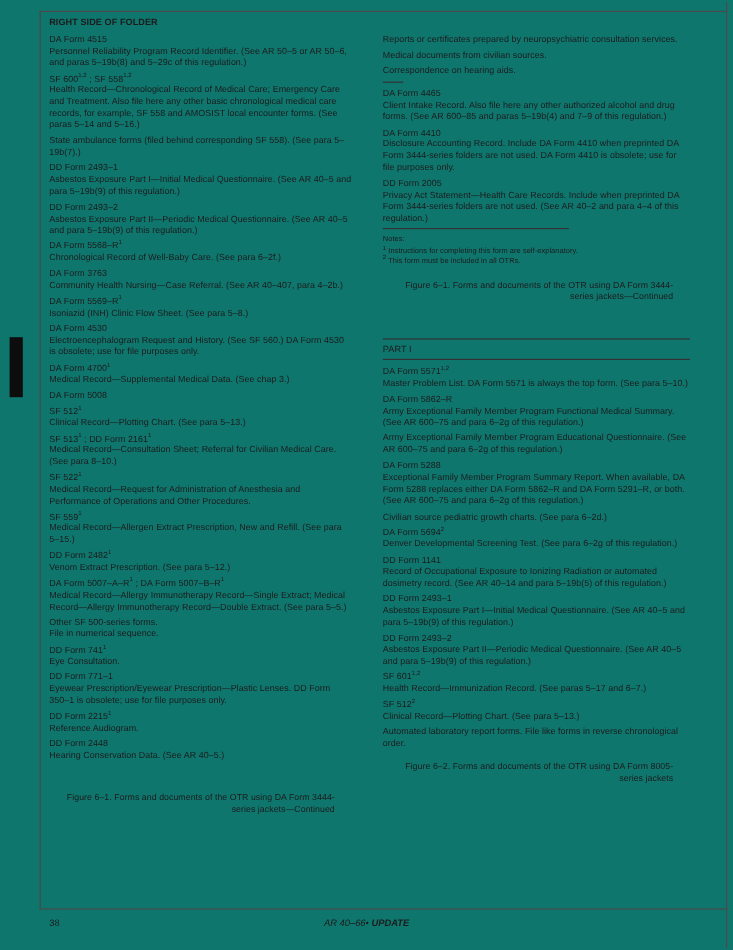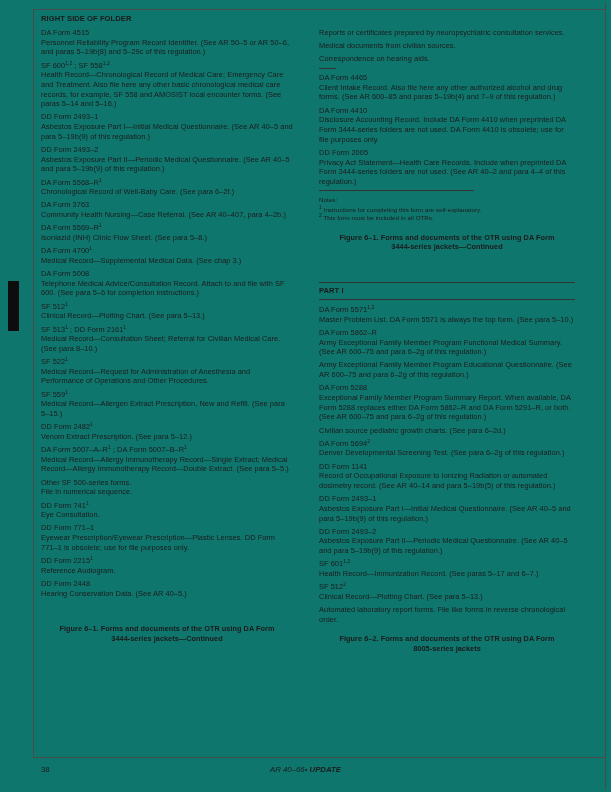--- a/index.html
+++ b/index.html
@@ -17,25 +17,25 @@
   .col-right{left:319px;top:28px;width:256px;}
   .col-header{font-weight:bold;margin-bottom:4px;font-size:7.6px;}
   .entry{margin-bottom:3.5px;}
   .entry-title{font-weight:normal;}
   sup{font-size:5px;line-height:0;vertical-align:super;}
   .rule{background:#333;height:1px;}
   .rule-dash{width:17px;margin:4px 0;}
   .rule-underline{width:155px;margin:0 0 4px 0;}
   .notes{margin-top:5px;font-size:6.2px;line-height:1.38;}
   .notes-label{margin-bottom:1px;}
-  .caption{font-weight:bold;text-align:center;font-size:7.3px;line-height:1.32;margin-top:10px;padding:0 14px;}
+  .caption{font-weight:normal;text-align:right;font-size:7.3px;line-height:1.32;margin-top:10px;padding:0 14px;}
   .caption-left{margin-top:26px;}
   .part-block{margin-top:30px;}
   .part-rule{height:1px;background:#333;}
-  .part-header{font-weight:bold;padding:3px 0;font-size:7.6px;}
+  .part-header{font-weight:normal;padding:3px 0;font-size:7.6px;}
   .part-entries{margin-top:5px;}
   .footer{position:absolute;top:765px;left:0;width:611px;height:14px;font-size:7.8px;}
   .footer-page{position:absolute;left:41px;top:0;}
   .footer-center{position:absolute;left:0;width:100%;top:0;text-align:center;font-style:italic;}
   .footer-center b{font-weight:bold;}
 </style>
 </head>
 <body>
 
 <div class="page">
@@ -53,20 +53,24 @@
         <div class="entry">
           <div class="entry-title">DA Form 4515</div>
           <div class="entry-body">Personnel Reliability Program Record Identifier. (See AR 50–5 or AR 50–6, and paras 5–19b(8) and 5–29c of this regulation.)</div>
         </div>
 
         <div class="entry">
           <div class="entry-title">SF 600<sup>1,2</sup> ; SF 558<sup>1,2</sup></div>
           <div class="entry-body">Health Record—Chronological Record of Medical Care; Emergency Care and Treatment. Also file here any other basic chronological medical care records, for example, SF 558 and AMOSIST local encounter forms. (See paras 5–14 and 5–16.)</div>
         </div>
 
+        <div class="entry">
+
+          <div class="entry-body">State ambulance forms (filed behind corresponding SF 558). (See para 5–19b(7).)</div>
+        </div>
 
         <div class="entry">
           <div class="entry-title">DD Form 2493–1</div>
           <div class="entry-body">Asbestos Exposure Part I—Initial Medical Questionnaire. (See AR 40–5 and para 5–19b(9) of this regulation.)</div>
         </div>
 
         <div class="entry">
           <div class="entry-title">DD Form 2493–2</div>
           <div class="entry-body">Asbestos Exposure Part II—Periodic Medical Questionnaire. (See AR 40–5 and para 5–19b(9) of this regulation.)</div>
         </div>
@@ -79,29 +83,32 @@
         <div class="entry">
           <div class="entry-title">DA Form 3763</div>
           <div class="entry-body">Community Health Nursing—Case Referral. (See AR 40–407, para 4–2b.)</div>
         </div>
 
         <div class="entry">
           <div class="entry-title">DA Form 5569–R<sup>1</sup></div>
           <div class="entry-body">Isoniazid (INH) Clinic Flow Sheet. (See para 5–8.)</div>
         </div>
 
+        <div class="entry">
+          <div class="entry-title">DA Form 4530</div>
+          <div class="entry-body">Electroencephalogram Request and History. (See SF 560.) DA Form 4530 is obsolete; use for file purposes only.</div>
+        </div>
 
         <div class="entry">
           <div class="entry-title">DA Form 4700<sup>1</sup></div>
           <div class="entry-body">Medical Record—Supplemental Medical Data. (See chap 3.)</div>
         </div>
 
         <div class="entry">
           <div class="entry-title">DA Form 5008</div>
-          <div class="entry-body">Telephone Medical Advice/Consultation Record. Attach to and file with SF 600. (See para 5–6 for completion instructions.)</div>
         </div>
 
         <div class="entry">
           <div class="entry-title">SF 512<sup>1</sup></div>
           <div class="entry-body">Clinical Record—Plotting Chart. (See para 5–13.)</div>
         </div>
 
         <div class="entry">
           <div class="entry-title">SF 513<sup>1</sup> ; DD Form 2161<sup>1</sup></div>
           <div class="entry-body">Medical Record—Consultation Sheet; Referral for Civilian Medical Care. (See para 8–10.)</div>
@@ -132,21 +139,21 @@
           <div class="entry-body">File in numerical sequence.</div>
         </div>
 
         <div class="entry">
           <div class="entry-title">DD Form 741<sup>1</sup></div>
           <div class="entry-body">Eye Consultation.</div>
         </div>
 
         <div class="entry">
           <div class="entry-title">DD Form 771–1</div>
-          <div class="entry-body">Eyewear Prescription/Eyewear Prescription—Plastic Lenses. DD Form 771–1 is obsolete; use for file purposes only.</div>
+          <div class="entry-body">Eyewear Prescription/Eyewear Prescription—Plastic Lenses. DD Form 350–1 is obsolete; use for file purposes only.</div>
         </div>
 
         <div class="entry">
           <div class="entry-title">DD Form 2215<sup>1</sup></div>
           <div class="entry-body">Reference Audiogram.</div>
         </div>
 
         <div class="entry">
           <div class="entry-title">DD Form 2448</div>
           <div class="entry-body">Hearing Conservation Data. (See AR 40–5.)</div>

